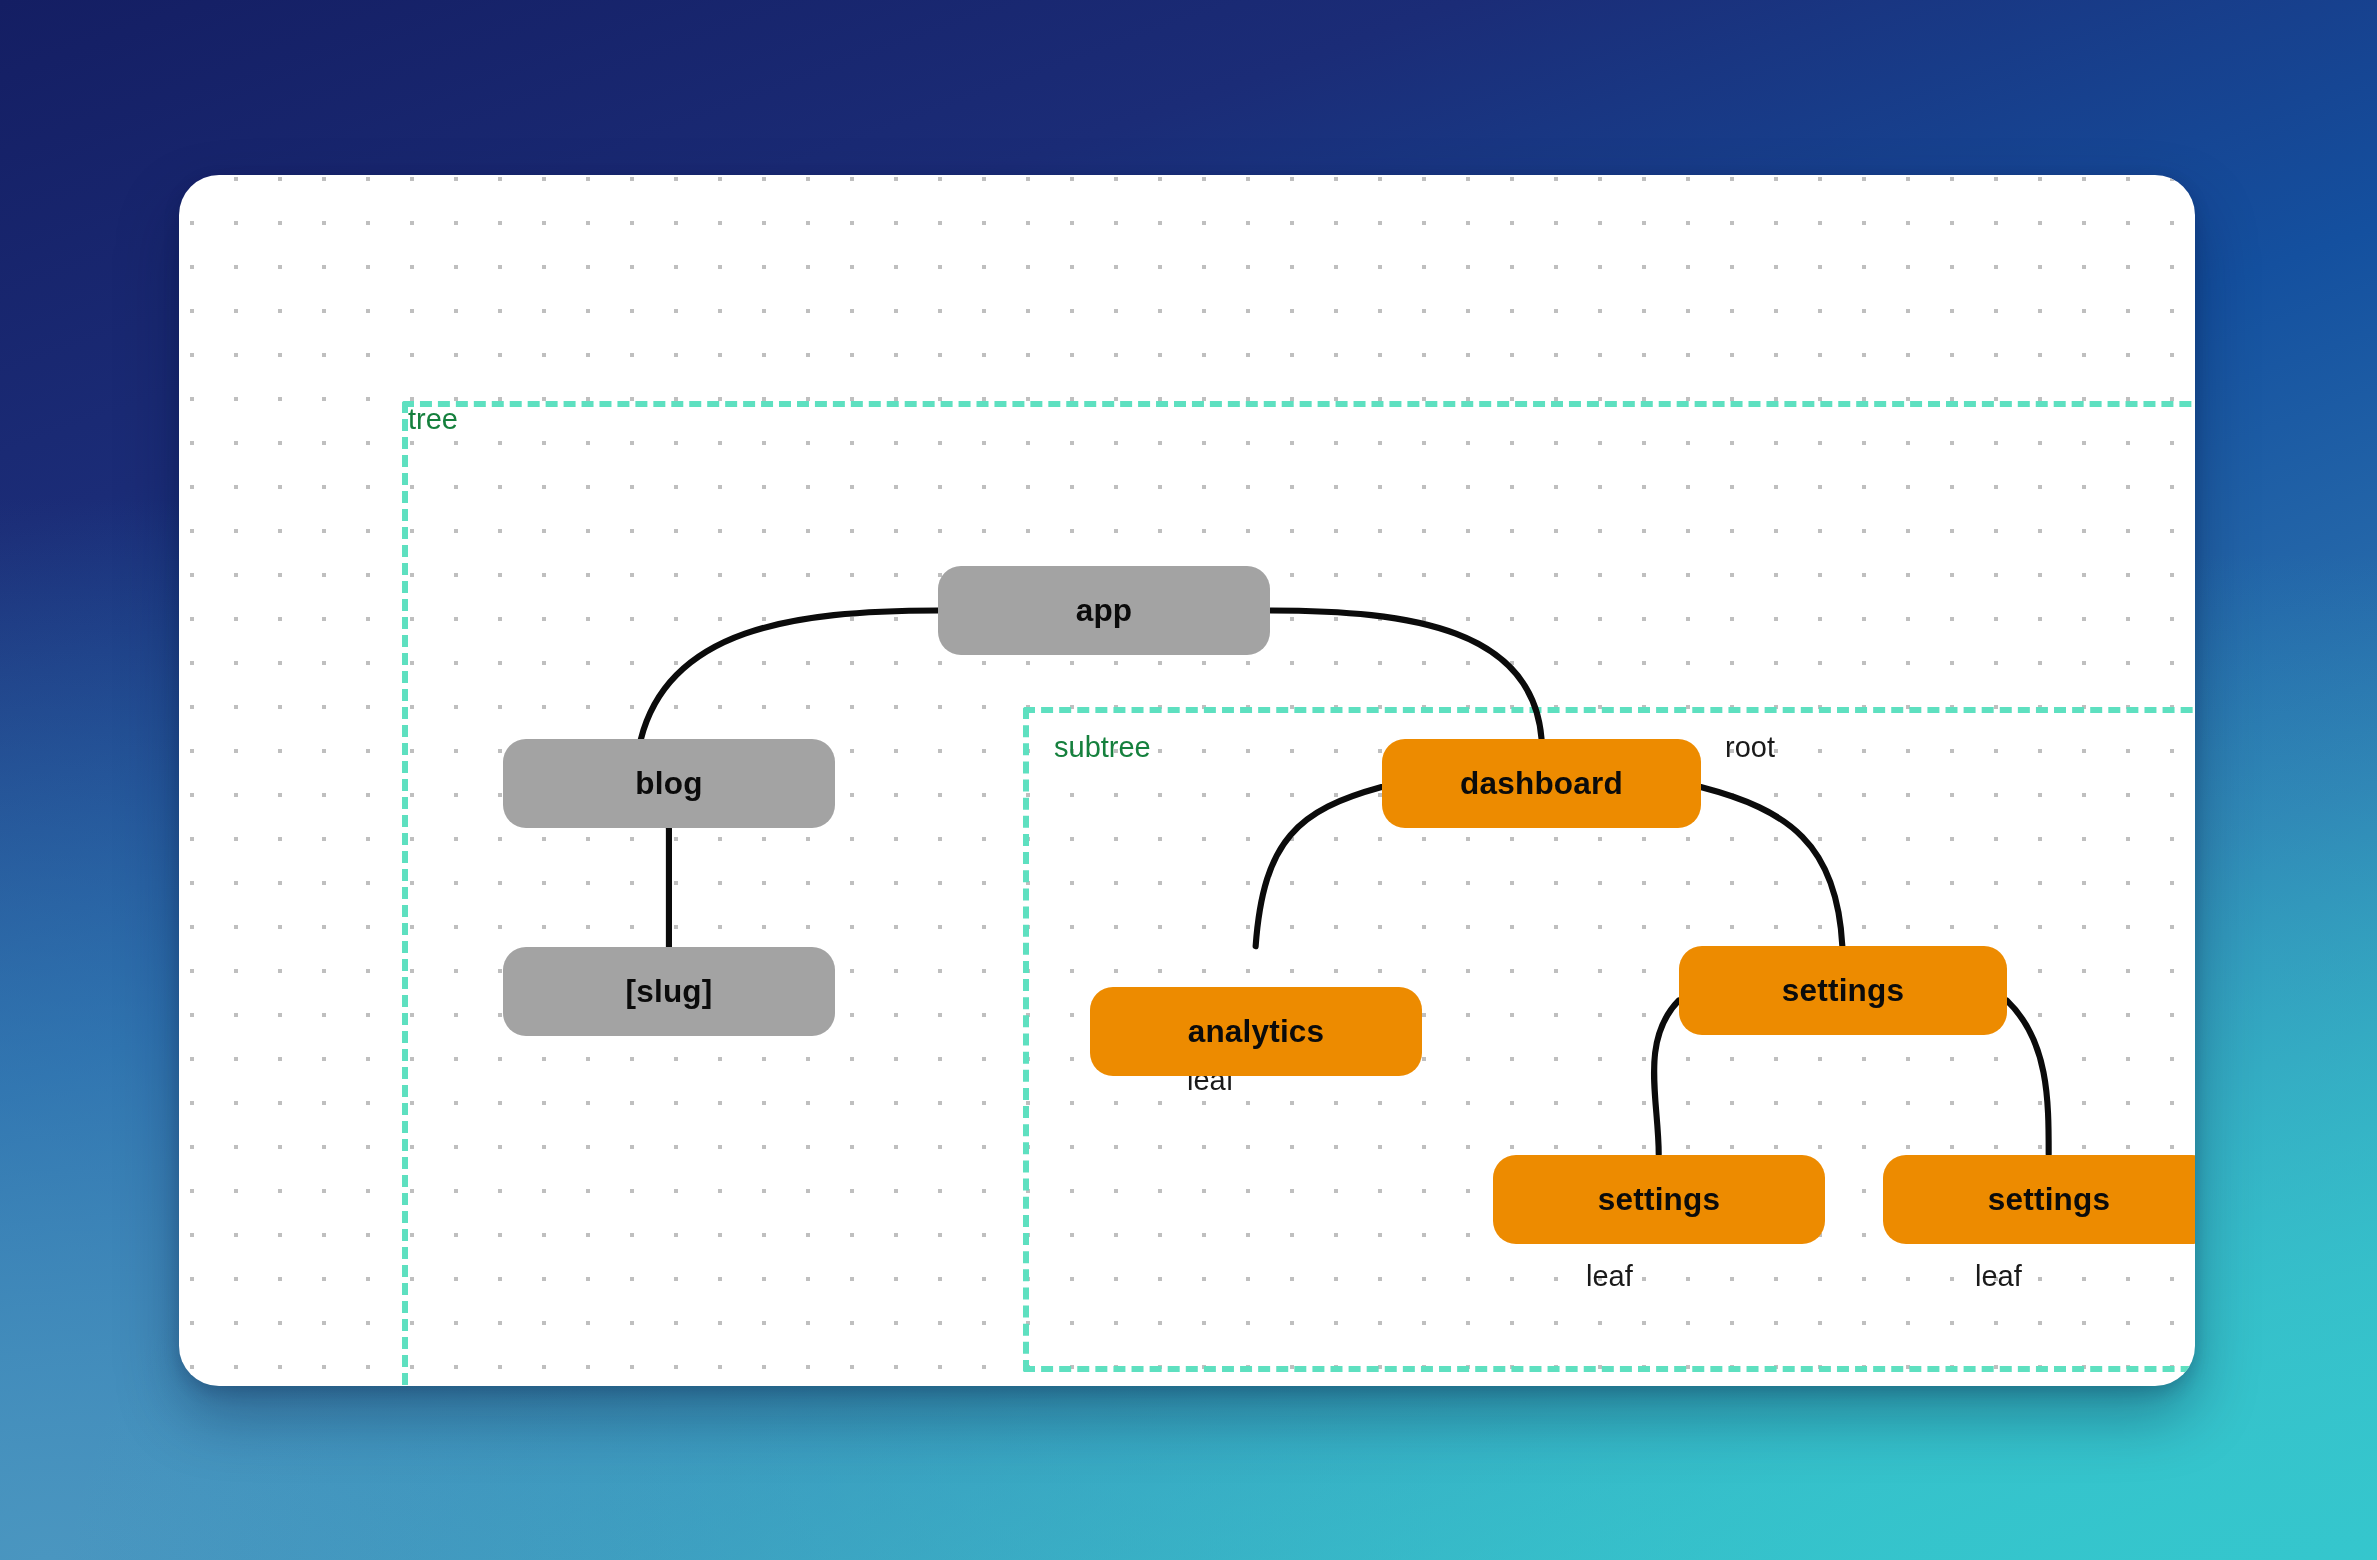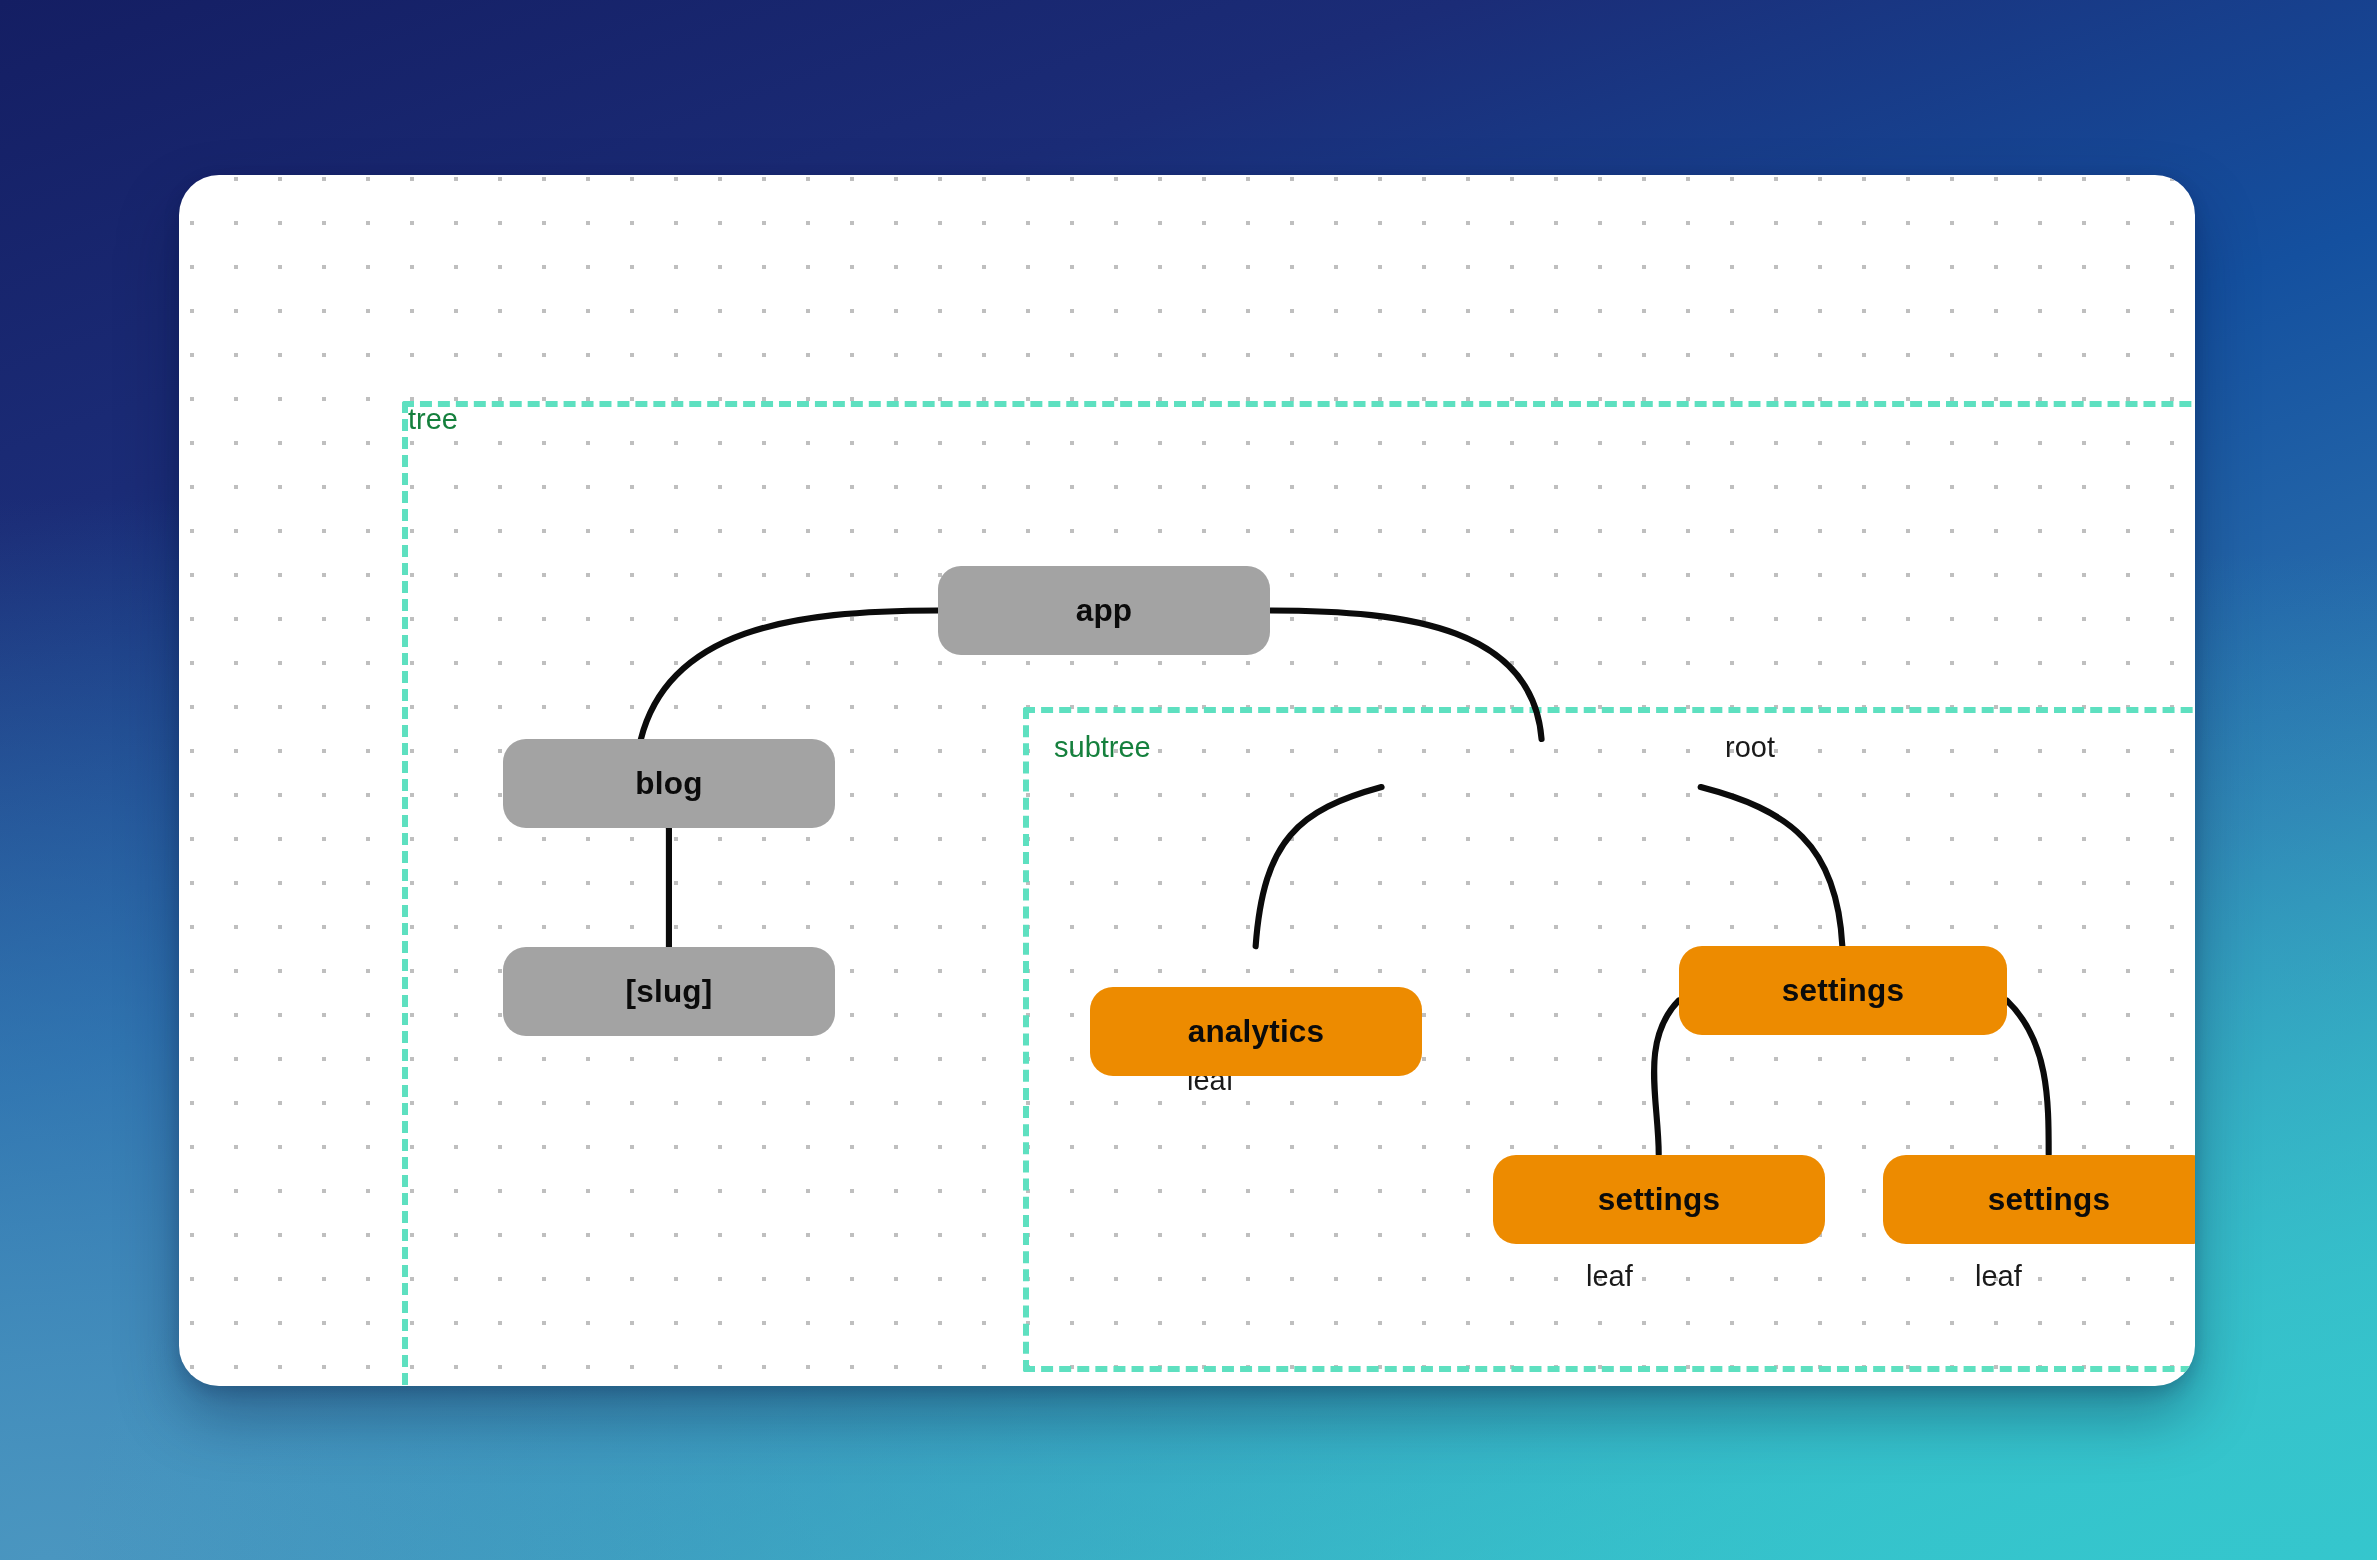--- a/index.html
+++ b/index.html
@@ -144,20 +144,21 @@
     <div class="cluster-label" id="label-subtree">subtree</div>
 
     <div class="annot" id="annot-root">root</div>
     <div class="annot" id="annot-leaf-1">leaf</div>
     <div class="annot" id="annot-leaf-2">leaf</div>
     <div class="annot" id="annot-leaf-3">leaf</div>
 
     <div class="node red" id="node-app">app</div>
     <div class="node red" id="node-blog">blog</div>
     <div class="node red" id="node-slug">[slug]</div>
+    <div class="node orange" id="node-dashboard">dashboard</div>
     <div class="node orange" id="node-analytics">analytics</div>
     <div class="node orange" id="node-settings-1">settings</div>
     <div class="node orange" id="node-settings-2">settings</div>
     <div class="node orange" id="node-settings-3">settings</div>
 
   </div>
 </div>
 
 
 </body></html>

